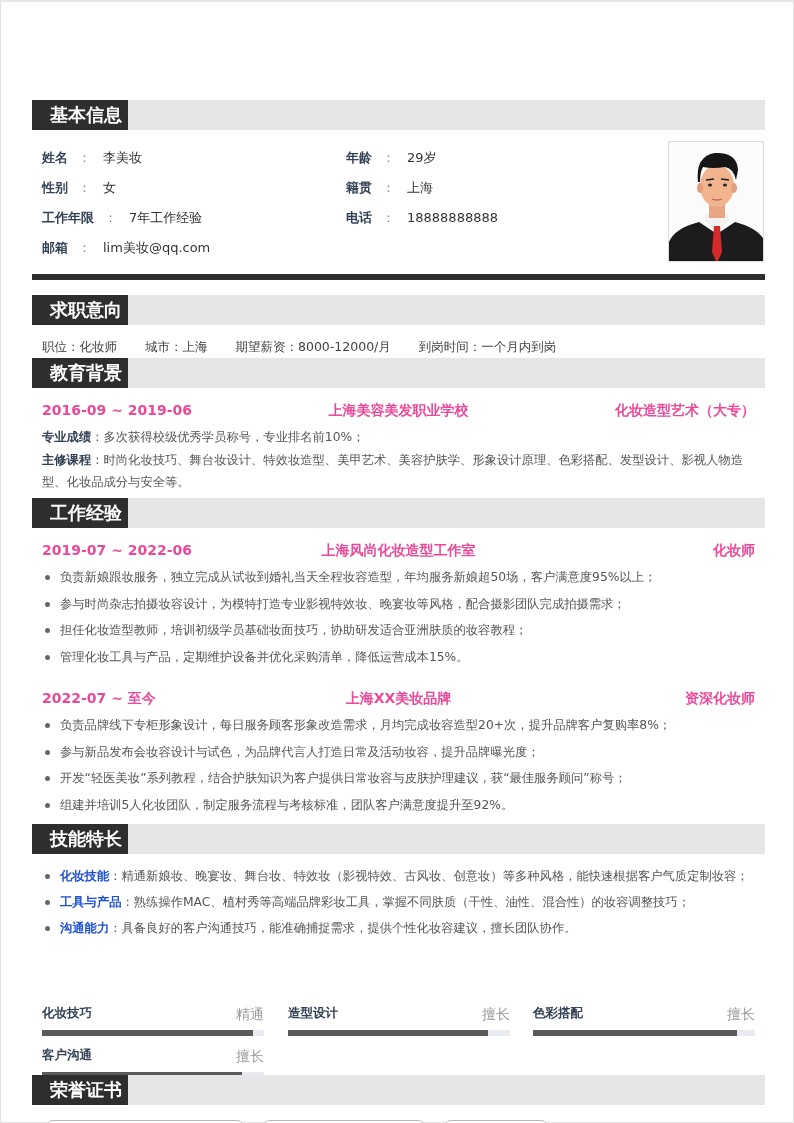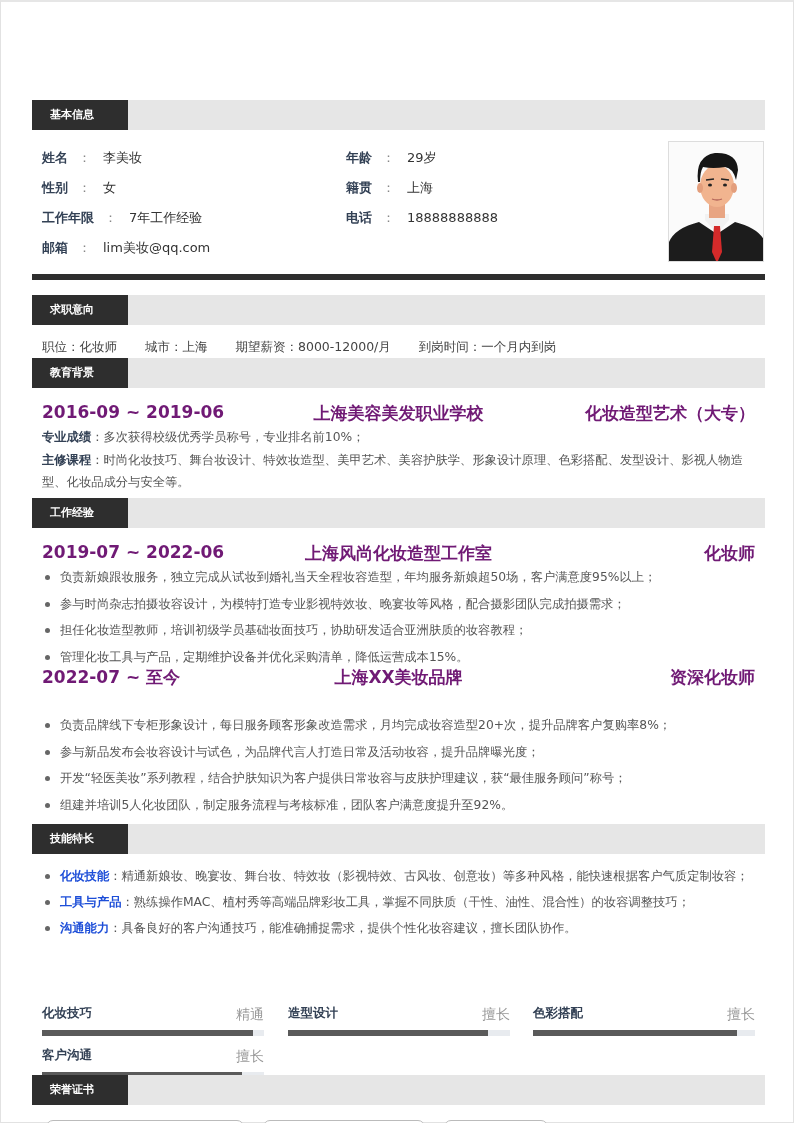--- a/index.html
+++ b/index.html
@@ -5,32 +5,32 @@
   * { box-sizing: border-box; margin: 0; padding: 0; }
   html, body { width: 794px; height: 1123px; overflow: hidden; background: #ffffff; }
   body { font-family: "DejaVu Sans", "Liberation Sans", sans-serif; color: #333; position: relative; }
   .page { position: absolute; left: 0; top: 0; width: 794px; height: 1123px; border: 1px solid #e2e2e2; border-top: 2px solid #e6e6e6; background: #fff; }
 
   .header { position: absolute; left: 31px; top: 4px; width: 733px; height: 86px; background: #f7f9fc; text-align: center; }
   .header .title { position: absolute; left: 0; right: 0; top: 20px; font-size: 26px; font-weight: bold; color: #2b2b2b; letter-spacing: 2px; }
   .header .subtitle { position: absolute; left: 0; right: 0; top: 62px; font-size: 12.5px; color: #777; }
 
   .sec-head { position: absolute; left: 31px; width: 733px; height: 30px; background: #e6e6e6; }
-  .sec-head .tag { position: absolute; left: 0; top: 0; width: 96px; height: 30px; background: #2e2e2e; color: #fff; font-size: 11px; font-weight: bold; line-height: 30px; padding-left: 18px; }
+  .sec-head .tag { position: absolute; left: 0; top: 0; width: 96px; height: 30px; background: #2e2e2e; color: #fff; font-size: 18px; font-weight: bold; line-height: 30px; padding-left: 18px; }
 
   .info-row { position: absolute; font-size: 13px; color: #333; white-space: nowrap; }
   .info-row .lbl { font-weight: bold; color: #334155; }
   .info-row .colon { color: #888; margin: 0 12px 0 10px; }
   .photo { position: absolute; left: 667px; top: 139px; width: 96px; height: 121px; border: 1px solid #ddd; background: #fafafa; overflow: hidden; }
   .thick-rule { position: absolute; left: 31px; top: 272px; width: 733px; height: 6px; background: #2e2e2e; }
 
   .intent { position: absolute; left: 41px; top: 337px; font-size: 12.5px; color: #444; white-space: nowrap; }
   .intent span { margin-right: 28px; }
 
-  .entry-head { position: absolute; left: 41px; width: 713px; height: 18px; font-size: 17px; font-weight: bold; color: #701a75; }
+  .entry-head { position: absolute; left: 41px; width: 713px; height: 18px; font-size: 14px; font-weight: bold; color: #ec4899; }
   .entry-head .l { position: absolute; left: 0; top: 0; }
   .entry-head .c { position: absolute; left: 0; right: 0; top: 0; text-align: center; }
   .entry-head .r { position: absolute; right: 0; top: 0; }
 
   .para { position: absolute; left: 41px; width: 715px; font-size: 12.3px; color: #555; line-height: 22px; }
   .para b { color: #334155; }
 
   .bullets { position: absolute; left: 41px; width: 720px; list-style: none; }
   .bullets li { position: relative; padding-left: 18px; font-size: 12.3px; color: #555; height: 26.5px; line-height: 26.5px; white-space: nowrap; }
   .bullets li::before { content: ""; position: absolute; left: 3px; top: 11px; width: 5px; height: 5px; border-radius: 50%; background: #666; }
@@ -129,21 +129,21 @@
     <span class="c">上海风尚化妆造型工作室</span>
     <span class="r">化妆师</span>
   </div>
   <ul class="bullets" style="top:562px;">
     <li>负责新娘跟妆服务，独立完成从试妆到婚礼当天全程妆容造型，年均服务新娘超50场，客户满意度95%以上；</li>
     <li>参与时尚杂志拍摄妆容设计，为模特打造专业影视特效妆、晚宴妆等风格，配合摄影团队完成拍摄需求；</li>
     <li>担任化妆造型教师，培训初级学员基础妆面技巧，协助研发适合亚洲肤质的妆容教程；</li>
     <li>管理化妆工具与产品，定期维护设备并优化采购清单，降低运营成本15%。</li>
   </ul>
 
-  <div class="entry-head" style="top:664px;">
+  <div class="entry-head" style="top:688px;">
     <span class="l">2022-07 ~ 至今</span>
     <span class="c">上海XX美妆品牌</span>
     <span class="r">资深化妆师</span>
   </div>
   <ul class="bullets" style="top:710px;">
     <li>负责品牌线下专柜形象设计，每日服务顾客形象改造需求，月均完成妆容造型20+次，提升品牌客户复购率8%；</li>
     <li>参与新品发布会妆容设计与试色，为品牌代言人打造日常及活动妆容，提升品牌曝光度；</li>
     <li>开发“轻医美妆”系列教程，结合护肤知识为客户提供日常妆容与皮肤护理建议，获“最佳服务顾问”称号；</li>
     <li>组建并培训5人化妆团队，制定服务流程与考核标准，团队客户满意度提升至92%。</li>
   </ul>

